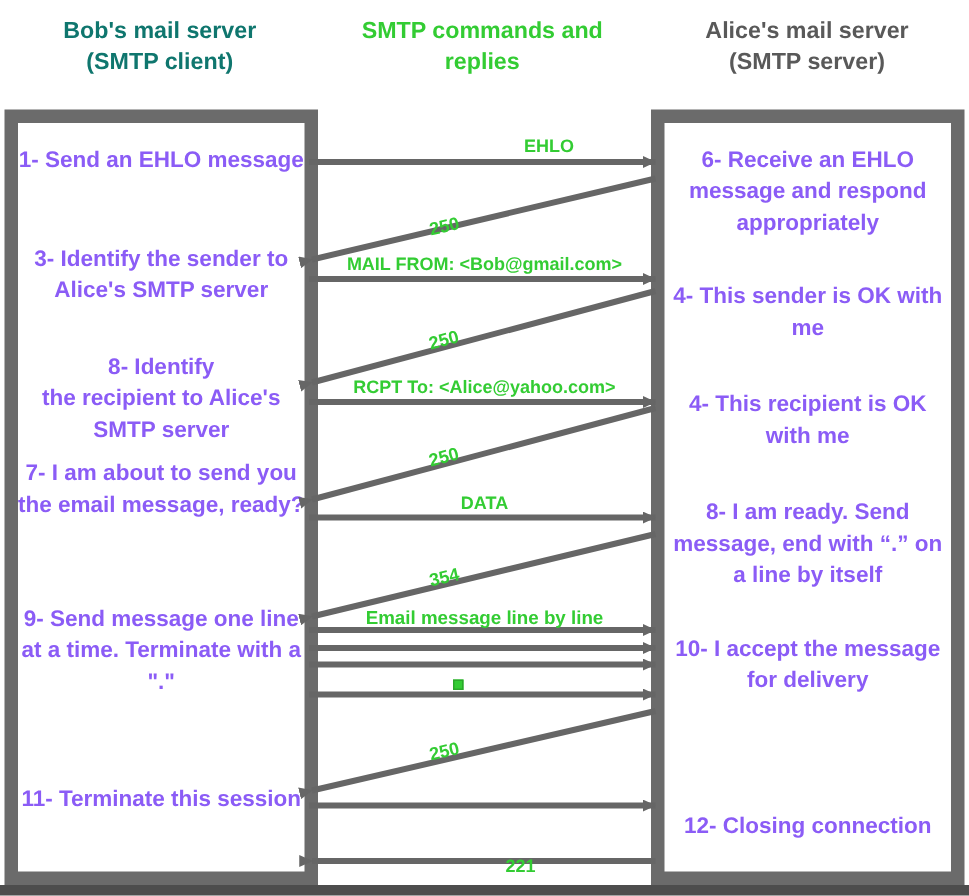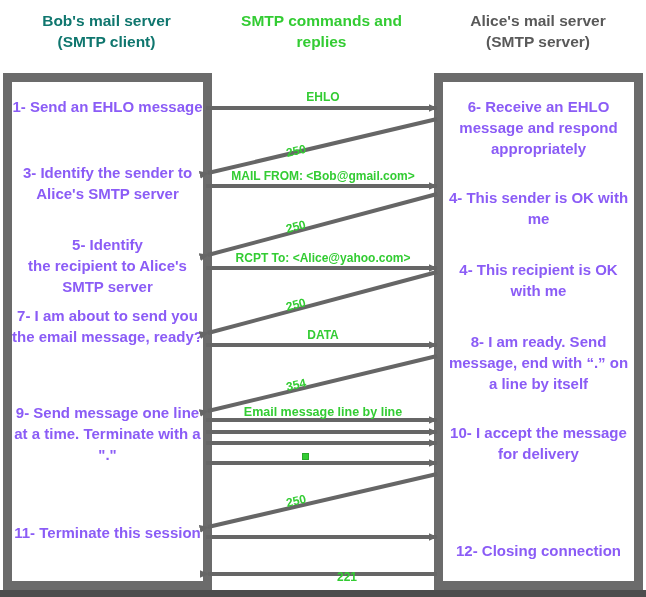--- a/index.html
+++ b/index.html
@@ -103,21 +103,21 @@
 replies</div>
   <div class="hdr" id="hdr-right" style="white-space: pre-line;">Alice's mail server
 (SMTP server)</div>
 
   <div id="panel-center"></div>
 
   <div class="panel" id="panel-left">
     <div class="inner">
       <div class="step" style="top: 14px; white-space: pre-line;">1- Send an EHLO message</div>
       <div class="step" style="top: 80px; white-space: pre-line;">3- Identify the sender to Alice's SMTP server</div>
-      <div class="step" style="top: 152px; white-space: pre-line;">5- Identify
+      <div class="step" style="top: 152px; white-space: pre-line;">8- Identify
 the recipient to Alice's SMTP server</div>
       <div class="step" style="top: 223px; white-space: pre-line;">7- I am about to send you the email message, ready?</div>
       <div class="step" style="top: 320px; white-space: pre-line;">9- Send message one line at a time. Terminate with a "."</div>
       <div class="step" style="top: 440px; white-space: pre-line;">11- Terminate this session</div>
     </div>
   </div>
 
   <div class="panel" id="panel-right">
     <div class="inner">
       <div class="step" style="top: 14px; white-space: pre-line;">6- Receive an EHLO message and respond appropriately</div>
@@ -163,21 +163,21 @@
       <line x1="206" y1="463" x2="437" y2="463" marker-end="url(#ah-r)"></line>
 
       <line x1="437" y1="474" x2="208" y2="527" marker-end="url(#ah-l)"></line>
 
       <line x1="206" y1="537" x2="437" y2="537" marker-end="url(#ah-r)"></line>
 
       <line x1="437" y1="574" x2="208" y2="574" marker-end="url(#ah-l)"></line>
     </g>
   </svg>
 
-  <div class="lbl center" style="left:203px;top:91px;width:240px;">EHLO</div>
+  <div class="lbl center" style="left:203px;top:91px;width:240px;padding-left:43px;">EHLO</div>
 
   <div class="lbl rot" style="left:288px;top:147px;transform:rotate(-13deg);">250</div>
 
   <div class="lbl center" style="left:203px;top:170px;width:240px;">MAIL FROM: &lt;Bob@gmail.com&gt;</div>
 
   <div class="lbl rot" style="left:288px;top:223px;transform:rotate(-15deg);">250</div>
 
   <div class="lbl center" style="left:203px;top:252px;width:240px;">RCPT To: &lt;Alice@yahoo.com&gt;</div>
 
   <div class="lbl rot" style="left:288px;top:301px;transform:rotate(-15deg);">250</div>

